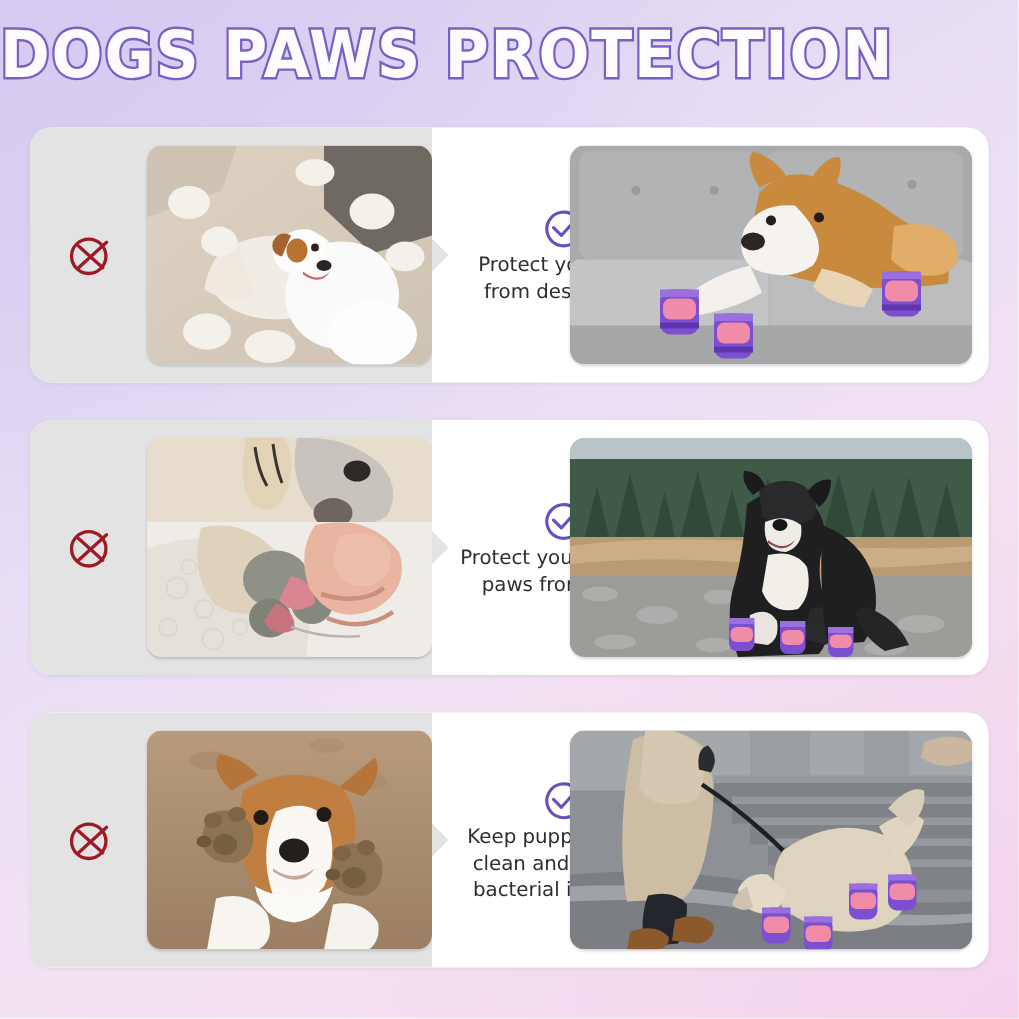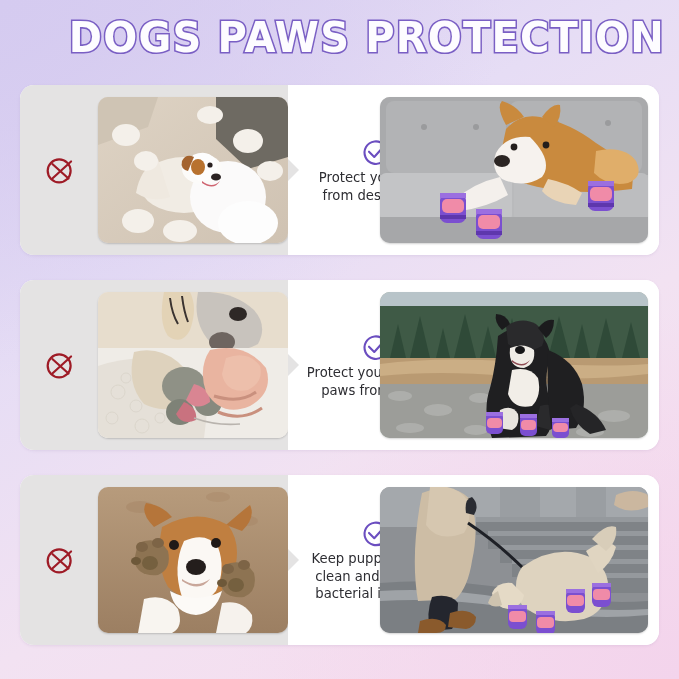--- a/index.html
+++ b/index.html
@@ -14,22 +14,22 @@
     background:
       radial-gradient(ellipse 120% 90% at 0% 0%, #d5cbf0 0%, rgba(213,203,240,0) 62%),
       radial-gradient(ellipse 110% 90% at 100% 100%, #f3d4ec 0%, rgba(243,212,236,0) 60%),
       linear-gradient(150deg, #d8cef1 0%, #e6ddf5 34%, #f2e2f2 62%, #f7dced 100%);
     position: relative;
   }
 
   
   .title-wrap {
     position: absolute;
-    left: 0; right: 14px; top: 14px;
-    text-align: right;
+    left: 0; right: 0; top: 14px;
+    text-align: left;
   }
   .title {
     display: inline-block;
     font-family: "DejaVu Sans", sans-serif;
     font-weight: bold;
     font-size: 40px;
     letter-spacing: 1.2px;
     color: #fdfcff;
     -webkit-text-stroke: 3px #7a5fc4;
     paint-order: stroke fill;

